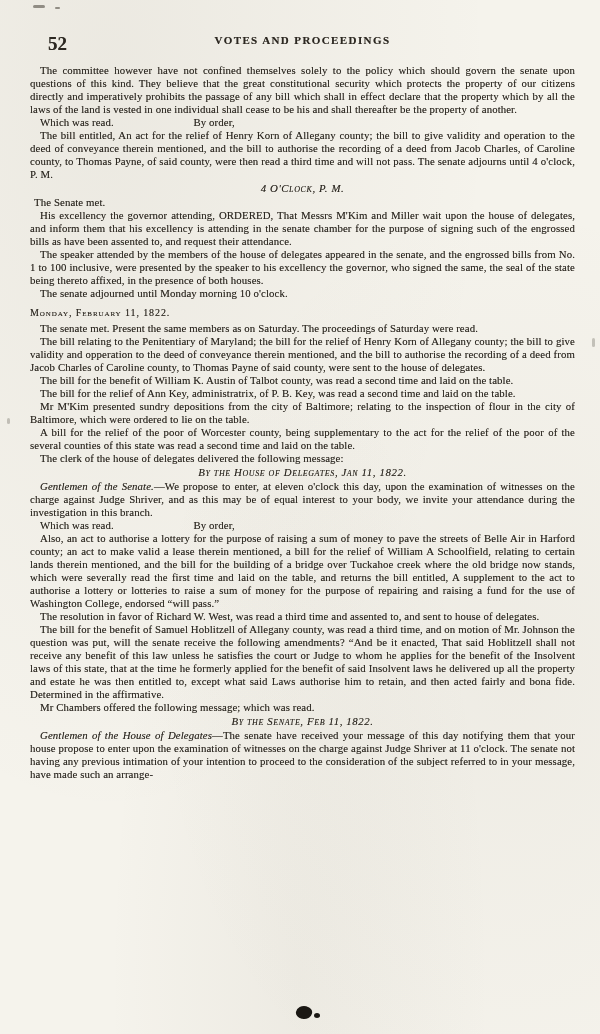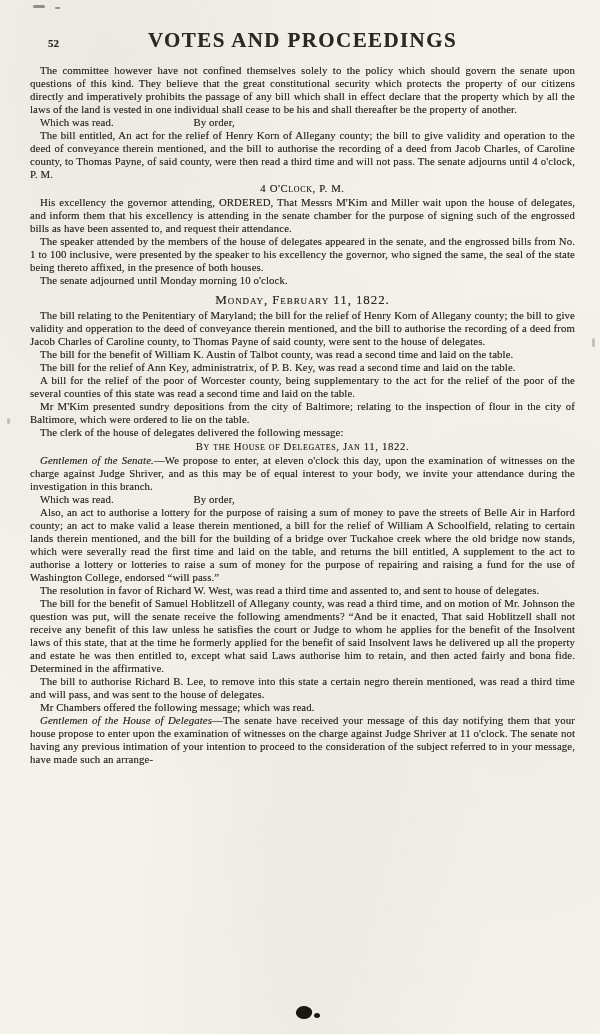--- a/index.html
+++ b/index.html
@@ -19,26 +19,26 @@
       radial-gradient(ellipse at 85% 65%, rgba(110,100,80,0.05), transparent 50%),
       radial-gradient(ellipse at 50% 95%, rgba(110,100,80,0.06), transparent 45%),
       #f5f3ec;
     font-size: 10.8px;
     line-height: 13px;
     letter-spacing: 0.1px;
     text-shadow: 0 0 0.5px rgba(60,54,44,0.55);
   }
   .content { position: absolute; top: 34px; left: 30px; width: 545px; }
   .header { position: relative; height: 24px; margin-bottom: 6px; }
-  .pagenum { position: absolute; left: 18px; top: 3px; font-weight: bold; font-size: 11px; }
-  .title { text-align: center; font-weight: bold; font-size: 21px; letter-spacing: 1.4px; }
+  .pagenum { position: absolute; left: 18px; top: 3px; font-weight: bold; font-size: 19px; }
+  .title { text-align: center; font-weight: bold; font-size: 11px; letter-spacing: 1.4px; }
   p.para { margin: 0; text-indent: 10px; text-align: justify; }
   p.noindent { text-indent: 4px; }
-  .center-line { text-align: center; font-variant: small-caps; letter-spacing: 0.6px; margin: 1px 0; }
-  .heading { text-align: center; font-variant: small-caps; font-size: 13px; letter-spacing: 0.9px; margin: 6px 0 3px; }
+  .center-line { text-align: center; font-variant: small-caps; letter-spacing: 0.6px; margin: 1px 0; font-style: italic; }
+  .heading { text-align: left; font-variant: small-caps; font-size: 10px; letter-spacing: 0.9px; margin: 6px 0 3px; }
   .line3 { display: flex; margin: 0; }
   .line3 .l { width: 30%; text-indent: 10px; }
   .line3 .c { width: 26%; text-align: left; }
   .line3 .r { width: 44%; text-align: right; font-weight: bold; letter-spacing: 0.3px; }
   .salutation { font-style: italic; }
   .blot { position: absolute; background: #1b1814; }
   .blot-main { left: 296px; top: 1006px; width: 16px; height: 13px; border-radius: 58% 42% 55% 45%; transform: rotate(12deg); }
   .blot-small { left: 314px; top: 1013px; width: 6px; height: 5px; border-radius: 50%; }
   .speck { position: absolute; background: rgba(70,64,54,0.55); border-radius: 2px; }
   .speck-top { left: 33px; top: 5px; width: 12px; height: 3px; }
@@ -67,64 +67,66 @@
 
     <div class="line3">
       <span class="l">Which was read.</span>
       <span class="c">By order,</span>
     </div>
 
     <p class="para">The bill entitled, An act for the relief of Henry Korn of Allegany county; the bill to give validity and operation to the deed of conveyance therein mentioned, and the bill to authorise the recording of a deed from Jacob Charles, of Caroline county, to Thomas Payne, of said county, were then read a third time and will not pass.  The senate adjourns until 4 o'clock, P. M.</p>
 
     <div class="center-line">4 O'Clock, P. M.</div>
 
+    <p class="para noindent">The Senate met.</p>
 
     <p class="para">His excellency the governor attending, ORDERED, That Messrs M'Kim and Miller wait upon the house of delegates, and inform them that his excellency is attending in the senate chamber for the purpose of signing such of the engrossed bills as have been assented to, and request their attendance.</p>
 
     <p class="para">The speaker attended by the members of the house of delegates appeared in the senate, and the engrossed bills from No. 1 to 100 inclusive, were presented by the speaker to his excellency the governor, who signed the same, the seal of the state being thereto affixed, in the presence of both houses.</p>
 
 
     <p class="para">The senate adjourned until Monday morning 10 o'clock.</p>
 
     <div class="heading">Monday, February 11, 1822.</div>
 
+    <p class="para">The senate met.  Present the same members as on Saturday.  The proceedings of Saturday were read.</p>
 
     <p class="para">The bill relating to the Penitentiary of Maryland; the bill for the relief of Henry Korn of Allegany county; the bill to give validity and opperation to the deed of conveyance therein mentioned, and the bill to authorise the recording of a deed from Jacob Charles of Caroline county, to Thomas Payne of said county, were sent to the house of delegates.</p>
 
     <p class="para">The bill for the benefit of William K. Austin of Talbot county, was read a second time and laid on the table.</p>
 
     <p class="para">The bill for the relief of Ann Key, administratrix, of P. B. Key, was read a second time and laid on the table.</p>
 
+    <p class="para">Mr M'Kim presented sundry depositions from the city of Baltimore; relating to the inspection of flour in the city of Baltimore, which were ordered to lie on the table.</p>
+
     <p class="para">A bill for the relief of the poor of Worcester county, being supplementary to the act for the relief of the poor of the several counties of this state was read a second time and laid on the table.</p>
-
-    <p class="para">Mr M'Kim presented sundry depositions from the city of Baltimore; relating to the inspection of flour in the city of Baltimore, which were ordered to lie on the table.</p>
 
     <p class="para">The clerk of the house of delegates delivered the following message:</p>
 
     <div class="center-line">By the House of Delegates, Jan 11, 1822.</div>
 
     <p class="para"><i class="salutation">Gentlemen of the Senate.</i><span>—We propose to enter, at eleven o'clock this day, upon the examination of witnesses on the charge against Judge Shriver, and as this may be of equal interest to your body, we invite your attendance during the investigation in this branch.</span></p>
 
     <div class="line3">
       <span class="l">Which was read.</span>
       <span class="c">By order,</span>
     </div>
 
     <p class="para">Also, an act to authorise a lottery for the purpose of raising a sum of money to pave the streets of Belle Air in Harford county; an act to make valid a lease therein mentioned, a bill for the relief of William A Schoolfield, relating to certain lands therein mentioned, and the bill for the building of a bridge over Tuckahoe creek where the old bridge now stands, which were severally read the first time and laid on the table, and returns the bill entitled, A supplement to the act to authorise a lottery or lotteries to raise a sum of money for the purpose of repairing and raising a fund for the use of Washington College, endorsed “will pass.”</p>
 
     <p class="para">The resolution in favor of Richard W. West, was read a third time and assented to, and sent to house of delegates.</p>
 
     <p class="para">The bill for the benefit of Samuel Hoblitzell of Allegany county, was read a third time, and on motion of Mr. Johnson the question was put, will the senate receive the following amendments? “And be it enacted, That said Hoblitzell shall not receive any benefit of this law unless he satisfies the court or Judge to whom he applies for the benefit of the Insolvent laws of this state, that at the time he formerly applied for the benefit of said Insolvent laws he delivered up all the property and estate he was then entitled to, except what said Laws authorise him to retain, and then acted fairly and bona fide.  Determined in the affirmative.</p>
 
 
 
-    <p class="para">The bill to authorise Richard B. Lee, to remove into this state a certain negro therein mentioned, was read a third time and will pass, and was sent to the house of delegates.</p>
 
     <p class="para">Mr Chambers offered the following message; which was read.</p>
 
+    <div class="center-line">By the Senate, Feb 11, 1822.</div>
 
     <p class="para"><i class="salutation">Gentlemen of the House of Delegates</i><span>—The senate have received your message of this day notifying them that your house propose to enter upon the examination of witnesses on the charge against Judge Shriver at 11 o'clock.  The senate not having any previous intimation of your intention to proceed to the consideration of the subject referred to in your message, have made such an arrange-</span></p>
 
   </div>
 
   <div class="blot blot-main"></div>
   <div class="blot blot-small"></div>
 
 </div>
 

